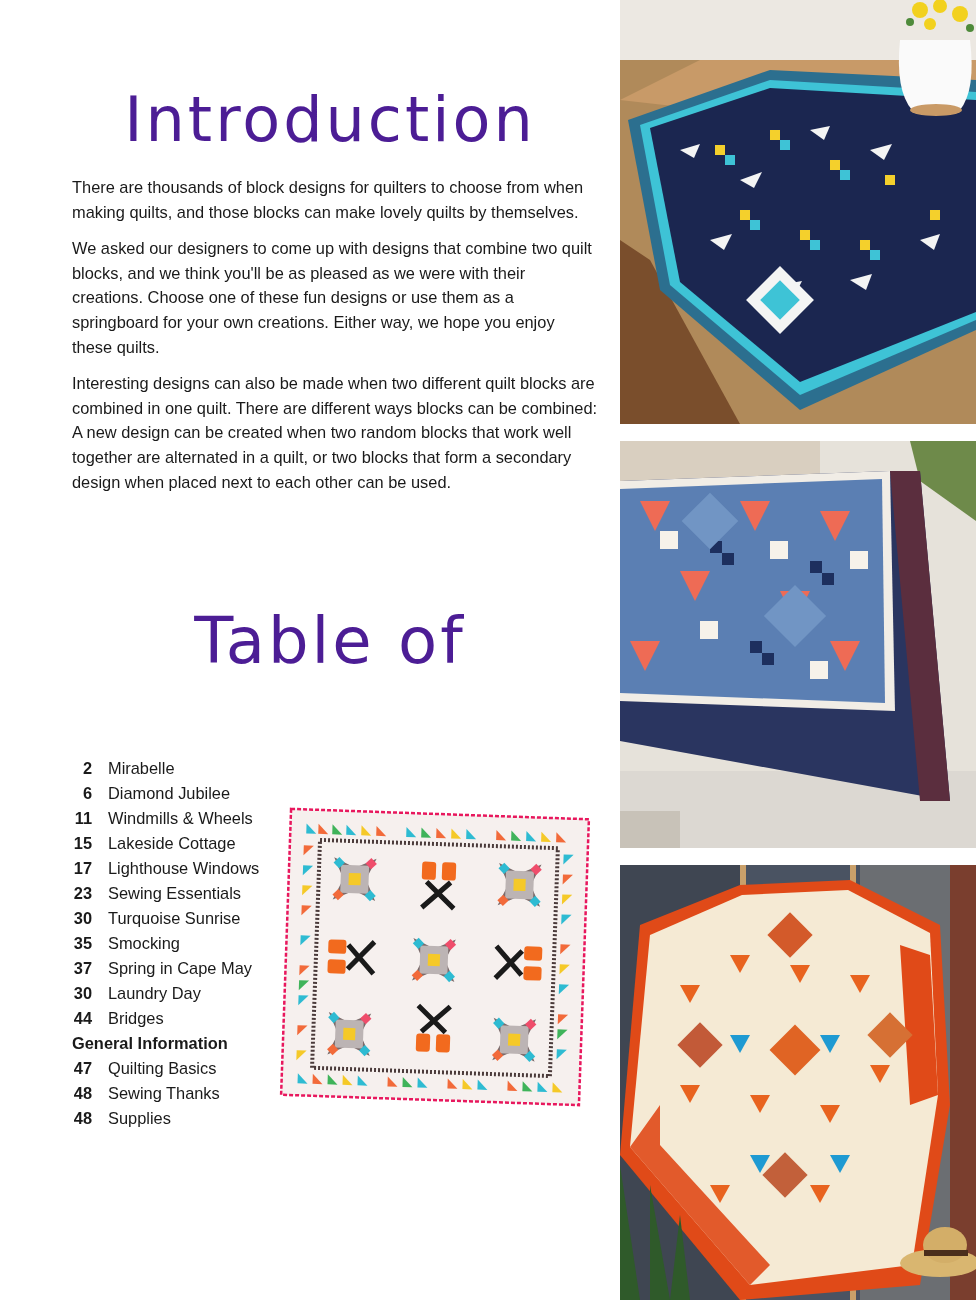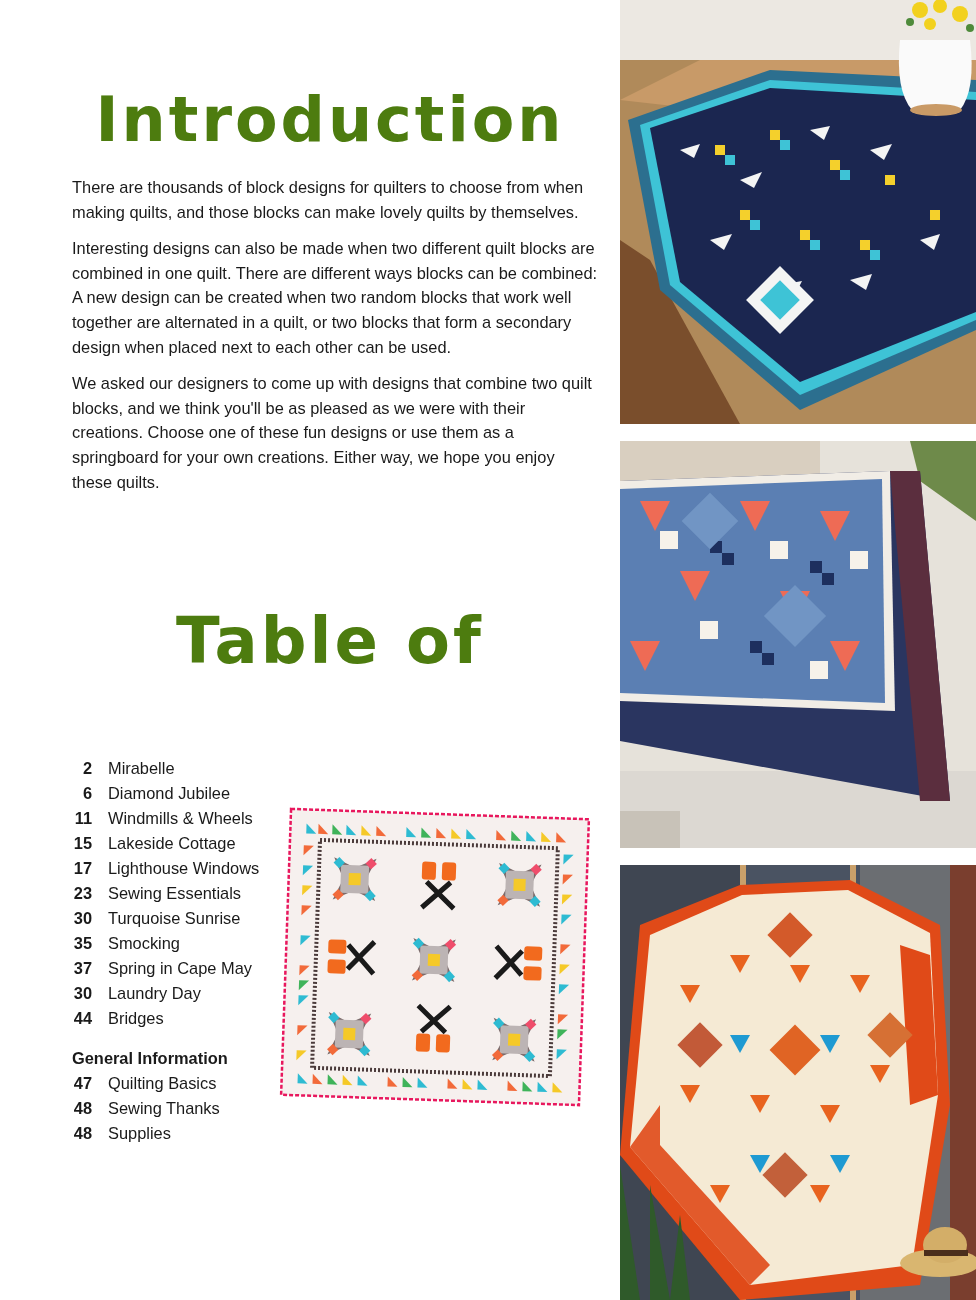--- a/index.html
+++ b/index.html
@@ -2,56 +2,56 @@
 <html><head>
 <meta charset="utf-8">
 <style>
   html, body { margin: 0; padding: 0; background: #ffffff; }
   body { width: 976px; height: 1300px; position: relative; overflow: hidden;
          font-family: "Liberation Sans", "DejaVu Sans", sans-serif; color: #1a1a1a; }
 
   .left { position: absolute; left: 0; top: 0; width: 610px; height: 1300px; }
 
   .heading { position: absolute; left: 0; width: 660px; text-align: center;
-             color: #4d7c0f; font-family: "DejaVu Sans", sans-serif; font-weight: 700;
+             color: #4c1d95; font-family: "DejaVu Sans", sans-serif; font-weight: 400;
              letter-spacing: 3px; margin: 0; }
   .intro-title { top: 82px; font-size: 62px; line-height: 76px; }
   .toc-title { top: 610px; font-size: 64px; line-height: 62px; }
 
   .intro-body { position: absolute; left: 72px; top: 175px; width: 530px;
                 font-size: 16.4px; line-height: 24.6px; }
   .intro-body p { margin: 0 4px 12px 0; }
 
   .toc-list { position: absolute; left: 72px; top: 756px; width: 200px;
               list-style: none; margin: 0; padding: 0; font-size: 16.4px; }
   .toc-row { display: flex; height: 25px; line-height: 25px; }
   .toc-num { width: 20px; text-align: right; font-weight: bold; margin-right: 16px; }
   .toc-label { white-space: nowrap; }
   .toc-section { font-weight: bold; font-size: 16.4px; height: 25px; line-height: 25px;
-                 margin-top: 15px; white-space: nowrap; }
+                 white-space: nowrap; }
 
   .photo { position: absolute; left: 620px; width: 356px; overflow: hidden; }
   .photo svg { display: block; width: 100%; height: 100%; }
   .photo-1 { top: 0; height: 424px; }
   .photo-2 { top: 441px; height: 407px; }
   .photo-3 { top: 865px; height: 435px; }
 
   .quilt-illustration { position: absolute; left: 272px; top: 800px; width: 326px; height: 314px; }
   .quilt-illustration svg { width: 100%; height: 100%; display: block; }
 </style>
 </head>
 <body>
 
 <div class="left">
   <h1 class="heading intro-title">Introduction</h1>
 
   <div class="intro-body">
     <p>There are thousands of block designs for quilters to choose from when making quilts, and those blocks can make lovely quilts by themselves.</p>
+    <p>We asked our designers to come up with designs that combine two quilt blocks, and we think you'll be as pleased as we were with their creations. Choose one of these fun designs or use them as a springboard for your own creations. Either way, we hope you enjoy these quilts.</p>
     <p>Interesting designs can also be made when two different quilt blocks are combined in one quilt. There are different ways blocks can be combined: A new design can be created when two random blocks that work well together are alternated in a quilt, or two blocks that form a secondary design when placed next to each other can be used.</p>
-    <p>We asked our designers to come up with designs that combine two quilt blocks, and we think you'll be as pleased as we were with their creations. Choose one of these fun designs or use them as a springboard for your own creations. Either way, we hope you enjoy these quilts.</p>
   </div>
 
   <h2 class="heading toc-title">
     <span>Table of</span><br>
   </h2>
 
   <ul class="toc-list">
     <li class="toc-row">
         <span class="toc-num">2</span>
         <span class="toc-label">Mirabelle</span>

